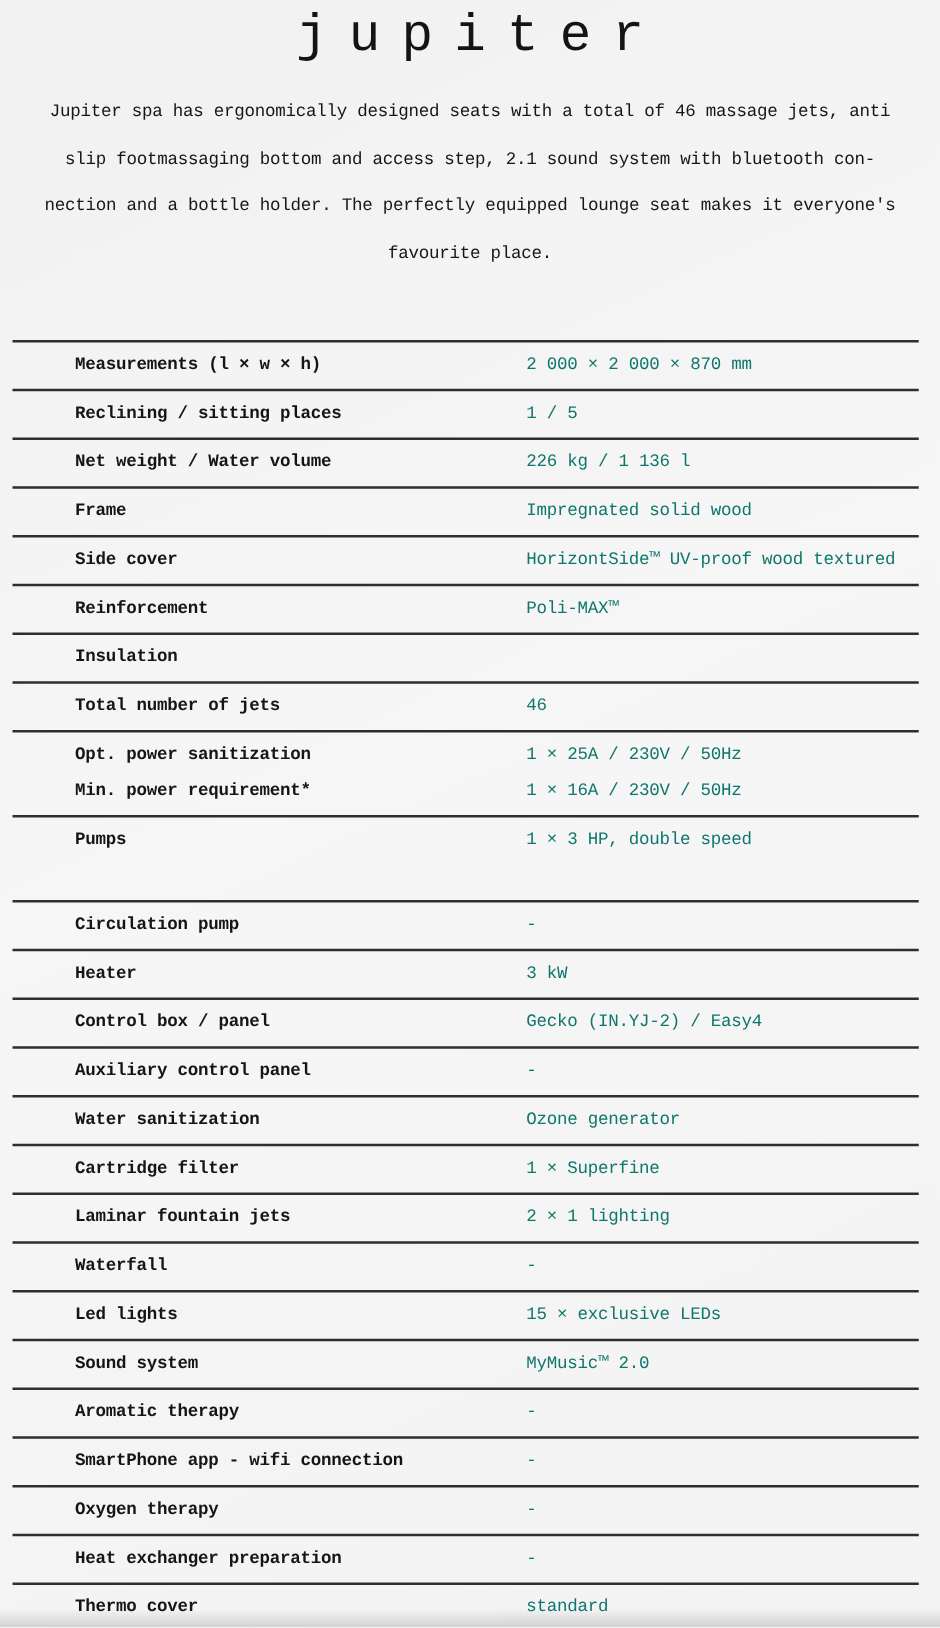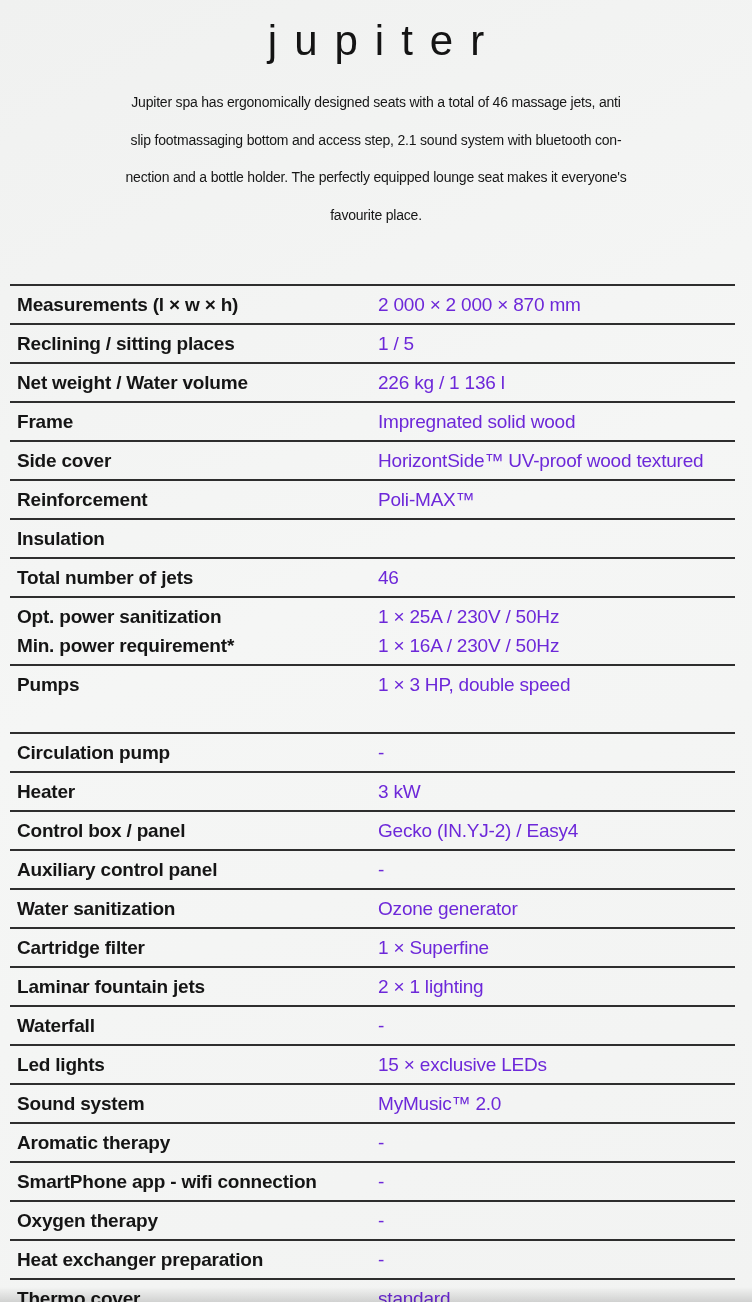--- a/index.html
+++ b/index.html
@@ -13,22 +13,22 @@
   body {
     font-family: "Liberation Sans", sans-serif;
     background: linear-gradient(155deg, #f0f1f0 0%, #f5f6f5 45%, #f2f3f2 100%);
     color: #1a1a1a;
     position: relative;
   }
 
   .page {
     width: 752px;
     height: 1302px;
-    padding-top: 12px;
     position: relative;
+    font-family: Liberation Mono, monospace;
   }
 
   
   .title {
     text-align: center;
     font-size: 42px;
     font-weight: 400;
     letter-spacing: 17px;
     text-indent: 17px;
     color: #141414;
@@ -55,41 +55,41 @@
     border-bottom: 2px solid #2e2e2e;
   }
 
   .row {
     position: relative;
     border-top: 2px solid #2e2e2e;
     min-height: 38px;
     padding: 4px 0 4px 0;
   }
 
-  .cell { font-size: 19px; letter-spacing: -0.2px; }
+  .cell { font-size: 14px; letter-spacing: -0.2px; margin-left: 43px; }
 
   .cell .line {
     display: block;
     line-height: 29px;
     min-height: 29px;       
     white-space: nowrap;
   }
 
   .cell.label {
     font-weight: bold;
     padding-left: 7px;
     color: #151515;
   }
 
   .cell.value {
     position: absolute;
     left: 368px;
     top: 4px;
     font-weight: 400;
-    color: #6d28d9;
+    color: #0f766e;
   }
 
   
   .bottom-shade {
     position: absolute;
     left: 0;
     right: 0;
     bottom: 0;
     height: 15px;
     background: linear-gradient(to bottom, rgba(0,0,0,0), rgba(0,0,0,0.14));

